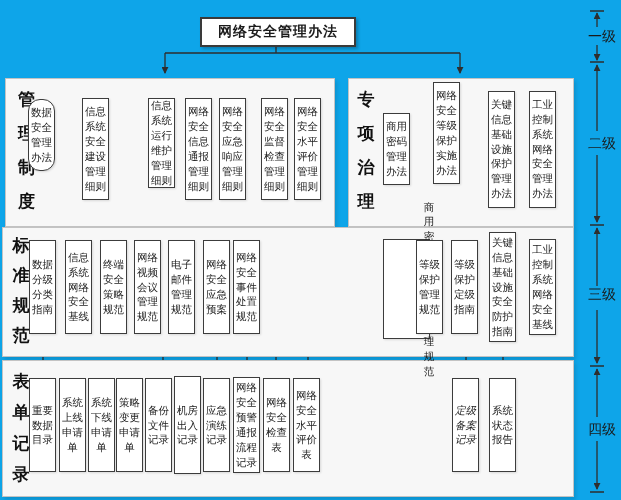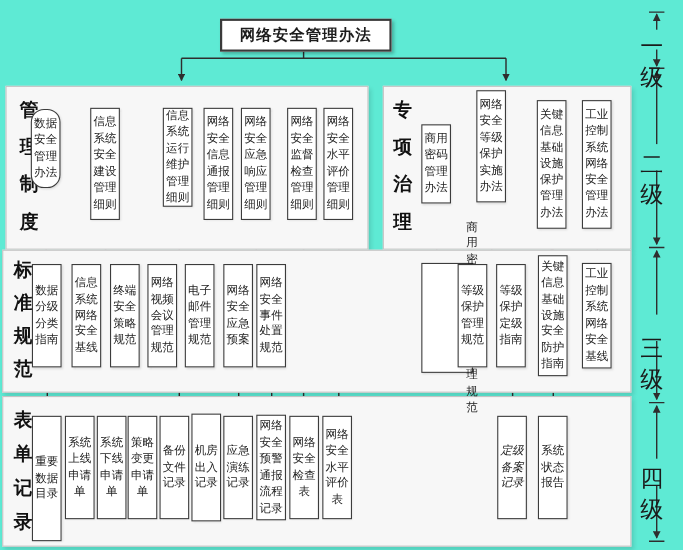--- a/index.html
+++ b/index.html
@@ -1,17 +1,17 @@
 <!DOCTYPE html>
 <html><head>
 <meta charset="utf-8">
 <style>
   html,body{margin:0;padding:0;background:#fff;}
   body{font-family:"Liberation Sans","DejaVu Sans",sans-serif;}
-  #canvas{position:relative;width:621px;height:500px;background:#5eead4;overflow:hidden;}
+  #canvas{position:relative;width:621px;height:500px;background:#0ea5e9;overflow:hidden;}
   svg.wires{position:absolute;left:0;top:0;width:621px;height:500px;}
   svg.wires path{fill:none;stroke:#2e2e2e;stroke-width:1.3px;}
   svg.wires path.arrow{marker-end:url(#arr);}
   #arr path{fill:#2e2e2e;stroke:none;}
 
   .rootbox{position:absolute;left:200px;top:17px;width:152px;height:26px;
     background:#fff;border:2px solid #3a3a3a;box-shadow:2px 2px 3px rgba(0,0,0,.25);
     display:flex;align-items:center;justify-content:center;
     font-size:14px;font-weight:600;color:#1c1c1c;letter-spacing:1px;}
 
@@ -28,22 +28,22 @@
   #gl1{left:354px;top:83px;line-height:34px;}
   #gl2{left:9px;top:231px;line-height:30px;}
   #gl3{left:9px;top:366px;line-height:31px;}
 
   .doc-box{position:absolute;width:27px;background:#fff;border:1.4px solid #3c3c3c;
     box-sizing:border-box;display:flex;align-items:center;justify-content:center;
     box-shadow:1px 1px 2px rgba(0,0,0,.12);}
   .doc-box span{display:block;width:22px;font-size:10.5px;line-height:1.42;color:#222;
     text-align:center;word-break:break-all;}
 
-  .lvl{position:absolute;left:582px;width:34px;text-align:left;font-size:21px;color:#1a1a1a;}
-  #lv0{top:28px;} #lv1{top:135px;} #lv2{top:303px;} #lv3{top:421px;}
+  .lvl{position:absolute;left:582px;width:34px;text-align:right;font-size:14px;color:#1a1a1a;}
+  #lv0{top:28px;} #lv1{top:135px;} #lv2{top:286px;} #lv3{top:421px;}
 </style>
 </head>
 <body>
 
 <div id="canvas">
 
   <svg class="wires" viewBox="0 0 621 500" xmlns="http://www.w3.org/2000/svg">
     <defs>
       <marker id="arr" viewBox="0 0 8 8" refX="7" refY="4" markerWidth="7" markerHeight="7" markerUnits="userSpaceOnUse" orient="auto-start-reverse">
         <path d="M0,0 L8,4 L0,8 z"></path>
@@ -179,21 +179,21 @@
     </div>
     <div class="doc-box" style="left: 451px; top: 240px; height: 94px;">
       <span>等级保护定级指南</span>
     </div>
     <div class="doc-box" style="left: 489px; top: 232px; height: 110px;">
       <span>关键信息基础设施安全防护指南</span>
     </div>
     <div class="doc-box" style="left: 529px; top: 239px; height: 96px;">
       <span>工业控制系统网络安全基线</span>
     </div>
-    <div class="doc-box" style="left: 29px; top: 378px; height: 114px;">
+    <div class="doc-box" style="left: 29px; top: 378px; height: 94px;">
       <span>重要数据目录</span>
     </div>
     <div class="doc-box" style="left: 59px; top: 378px; height: 94px;">
       <span>系统上线申请单</span>
     </div>
     <div class="doc-box" style="left: 88px; top: 378px; height: 94px;">
       <span>系统下线申请单</span>
     </div>
     <div class="doc-box" style="left: 116px; top: 378px; height: 94px;">
       <span>策略变更申请单</span>

